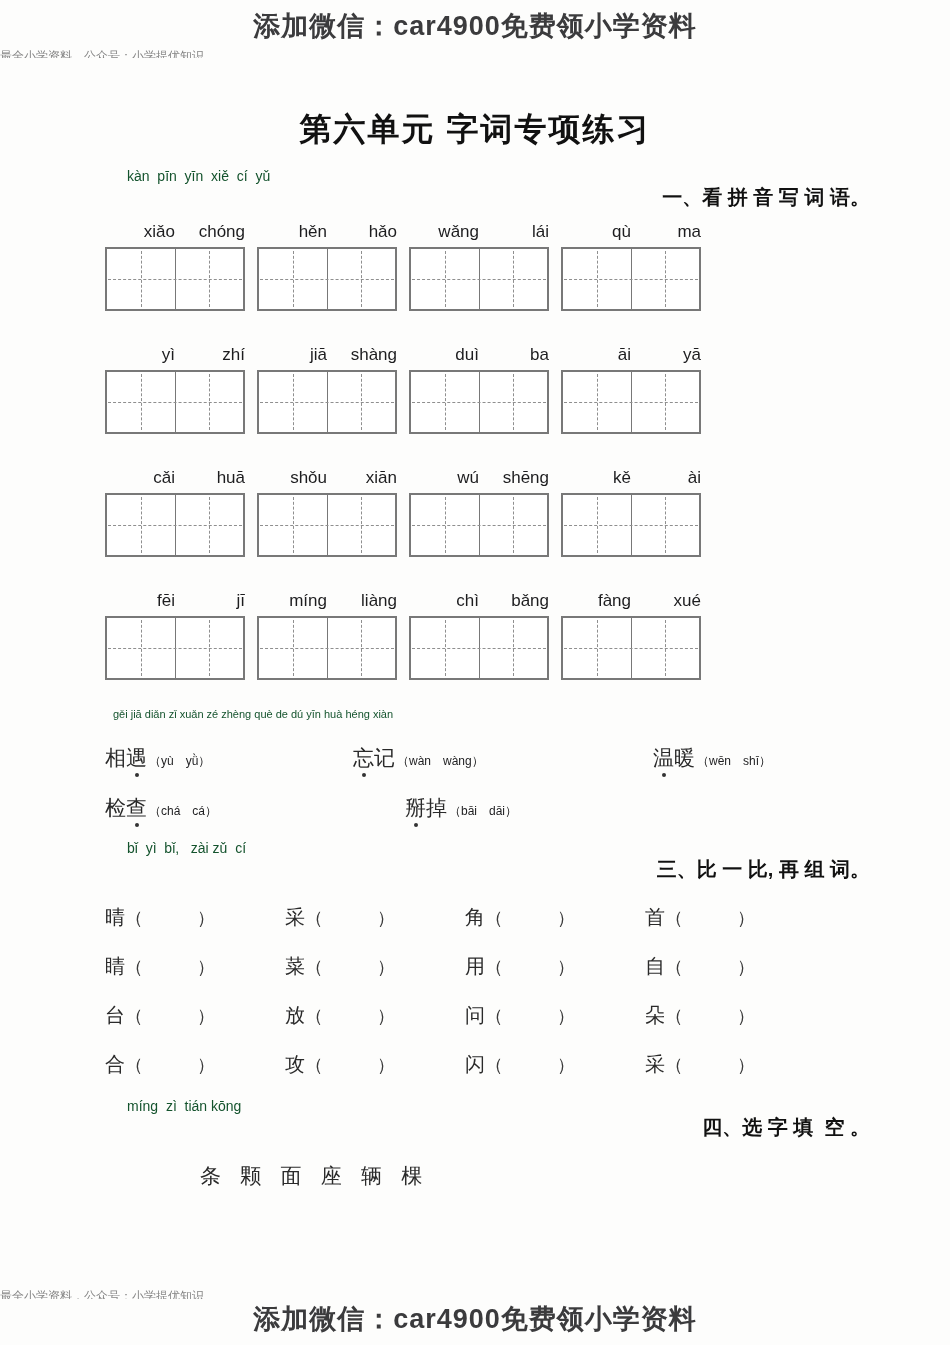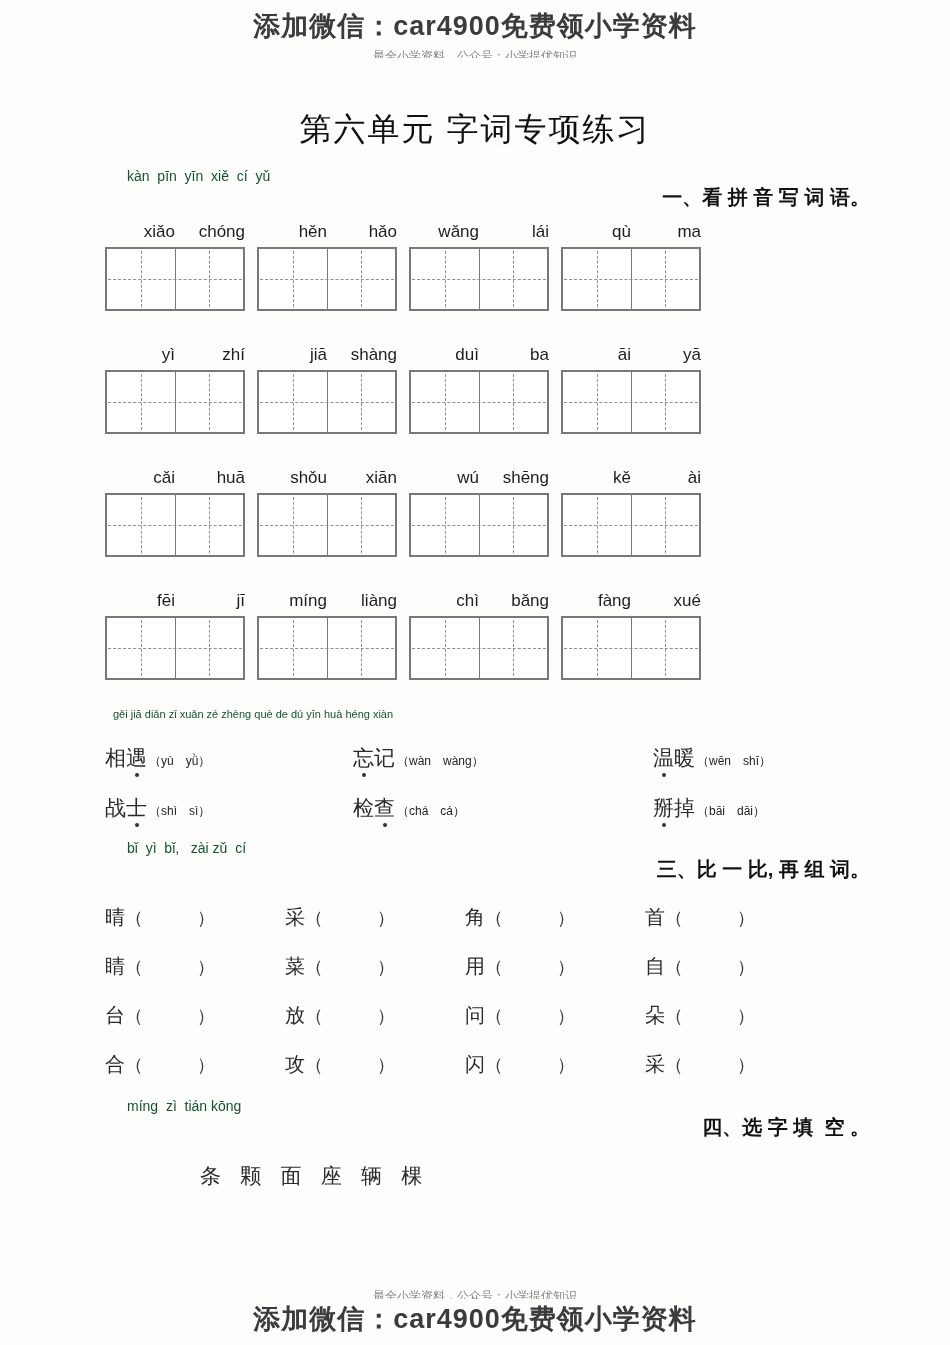--- a/index.html
+++ b/index.html
@@ -13,34 +13,33 @@
   }
   .banner{
     text-align:center;
     font-size:27px;
     font-weight:bold;
     color:#3b3b3d;
     letter-spacing:1px;
     padding-top:8px;
   }
   .subtext{
-    text-align:center;
     font-size:12px;
     color:#6f6f6f;
     opacity:.85;
     height:10px;
     overflow:hidden;
     margin-top:4px;
     filter:blur(0.4px);
   }
   .subtext.bottom-half span{display:inline-block;margin-top:-6px;}
   .page-title{
     text-align:center;
     font-size:32px;
-    font-weight:normal;
+    font-weight:bold;
     color:#111;
     margin:50px 0 0 0;
     letter-spacing:2px;
   }
   .content{padding:6px 80px 0 85px;}
   .sec-head{margin-top:10px;}
   .sec-pinyin{
     font-size:14px;
     color:#14532d;
     margin-left:42px;
@@ -297,24 +296,20 @@
       <span class="word"><span class="ch dotted">忘</span><span class="ch">记</span></span>
       <span class="opts">（wàn　wàng）</span>
     </div>
     <div class="choice-item">
       <span class="word"><span class="ch dotted">温</span><span class="ch">暖</span></span>
       <span class="opts">（wēn　shī）</span>
     </div>
   </div>
 
   <div class="choice-row">
-    <div class="choice-item c1">
-      <span class="word"><span class="ch">战</span><span class="ch dotted">士</span></span>
-      <span class="opts">（shì　sì）</span>
-    </div>
     <div class="choice-item c2">
       <span class="word"><span class="ch">检</span><span class="ch dotted">查</span></span>
       <span class="opts">（chá　cá）</span>
     </div>
     <div class="choice-item">
       <span class="word"><span class="ch dotted">掰</span><span class="ch">掉</span></span>
       <span class="opts">（bāi　dāi）</span>
     </div>
   </div>
 

